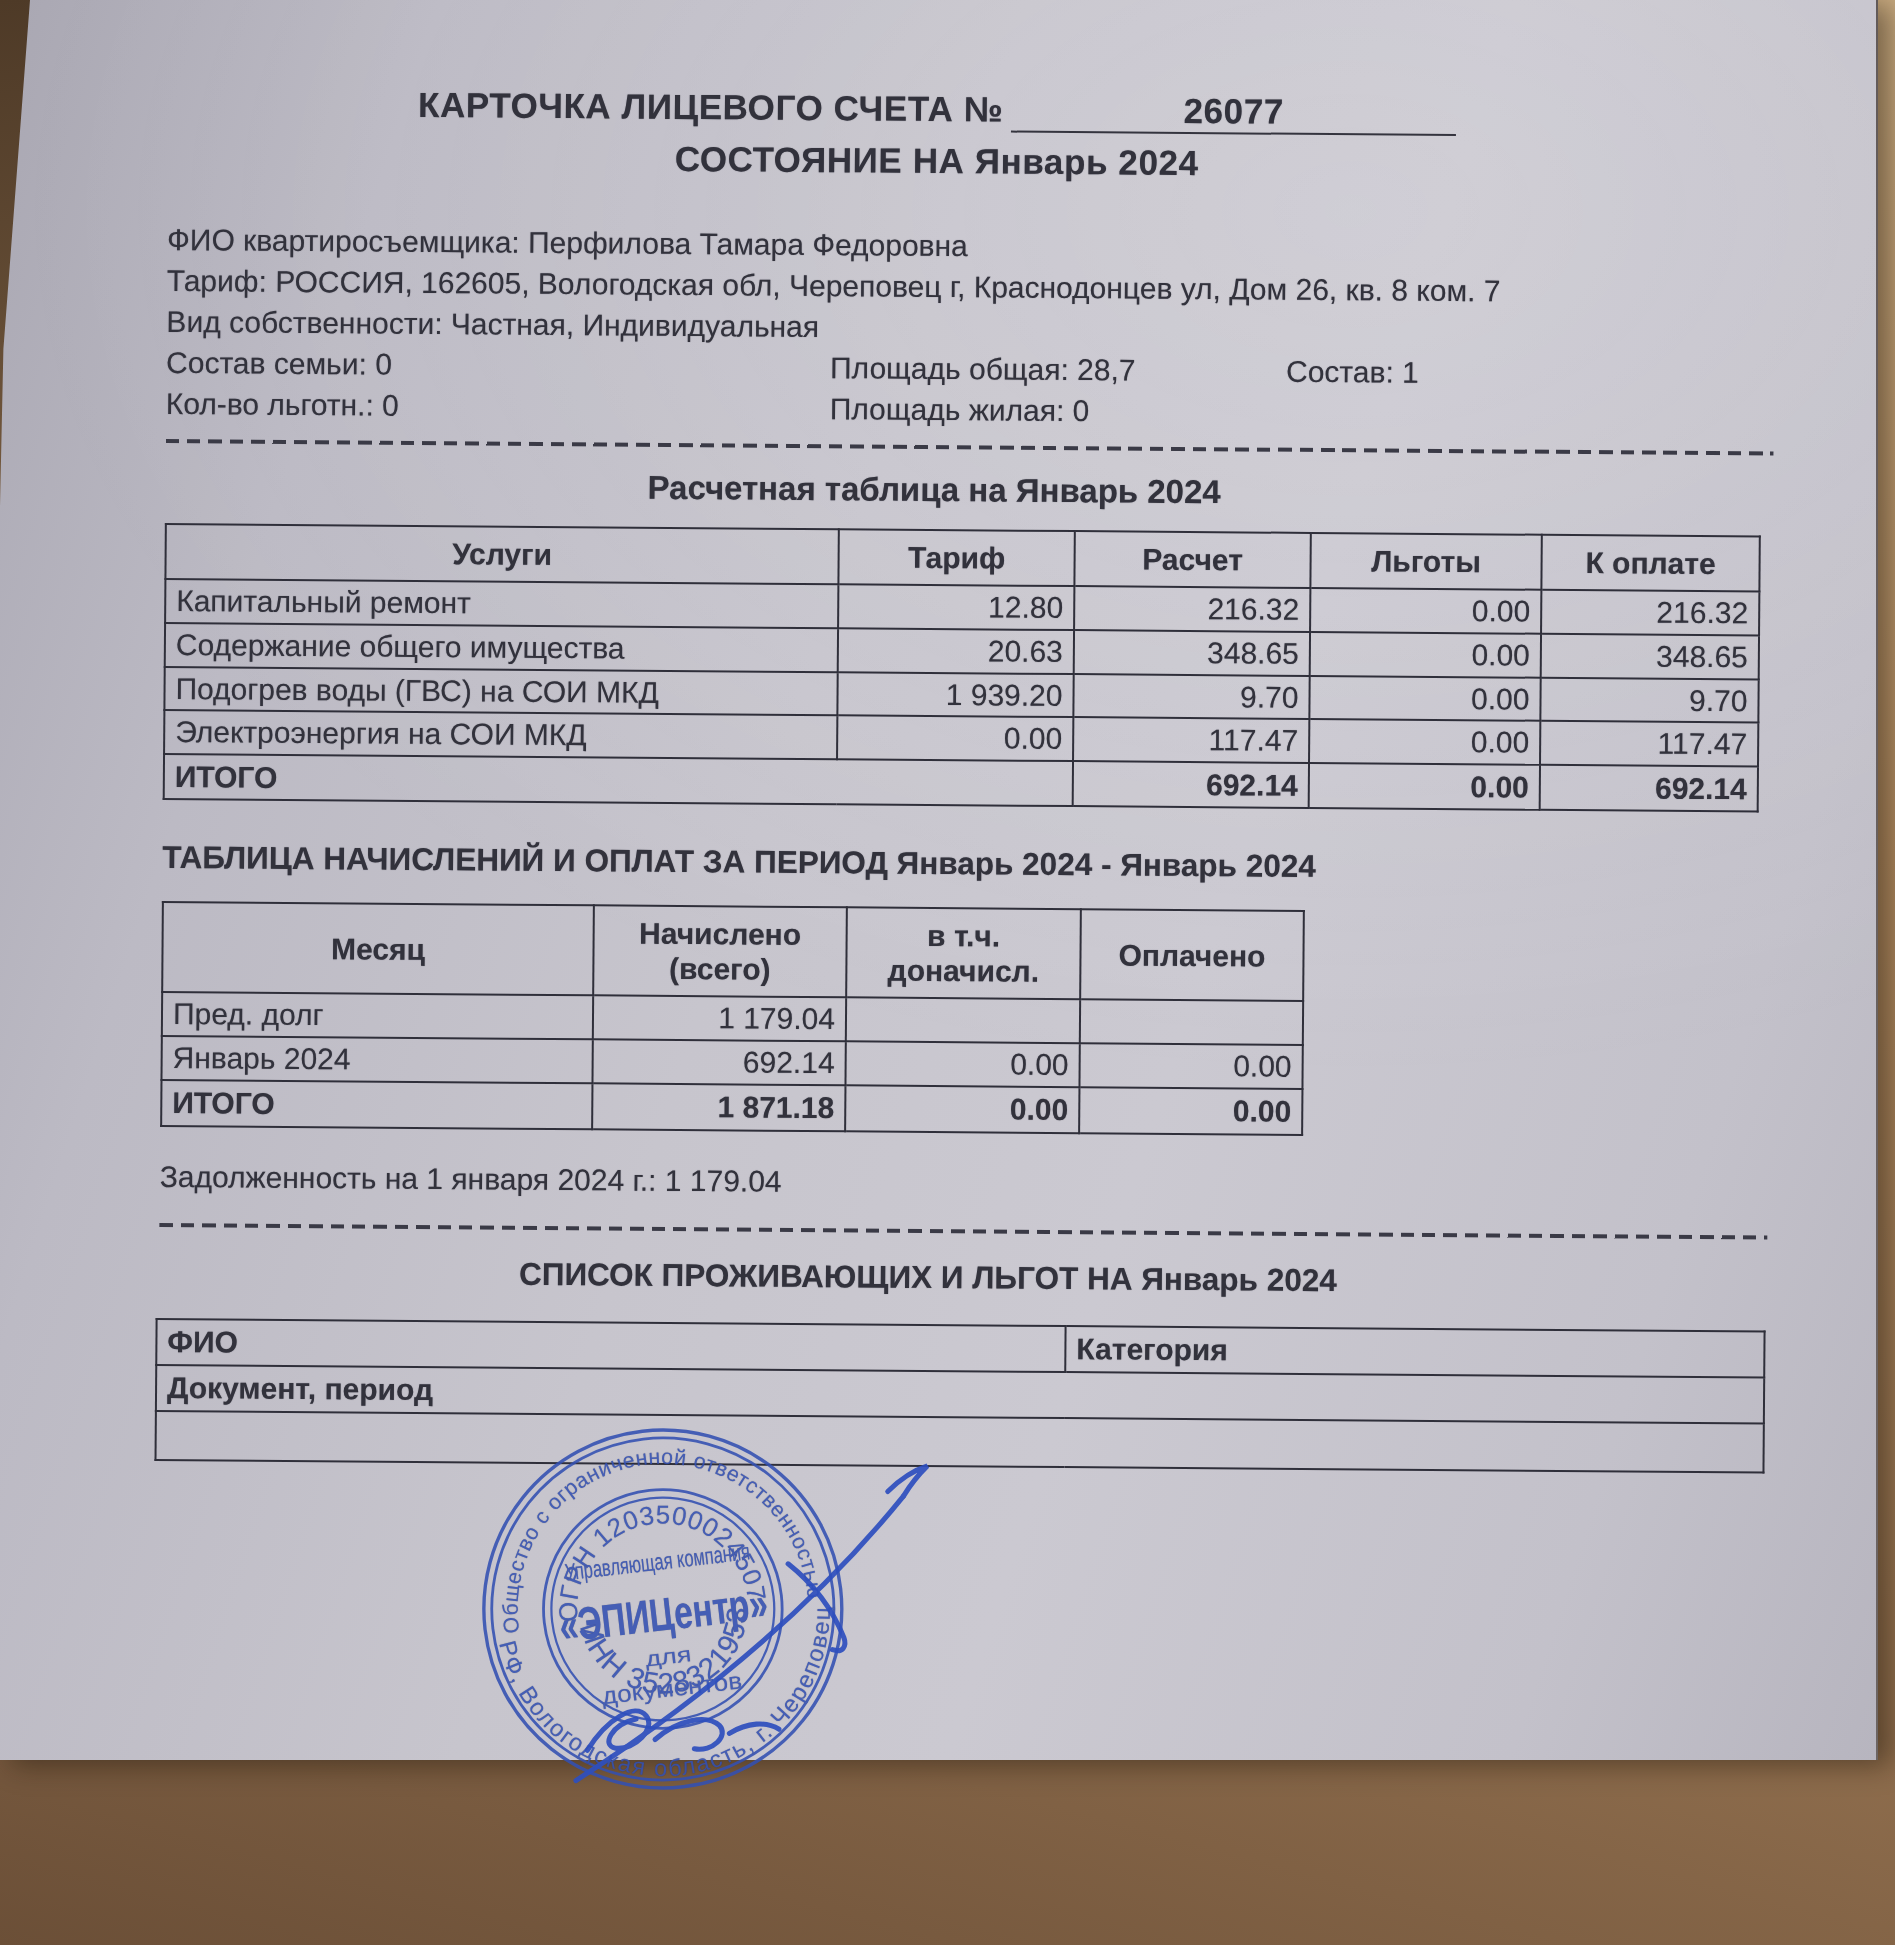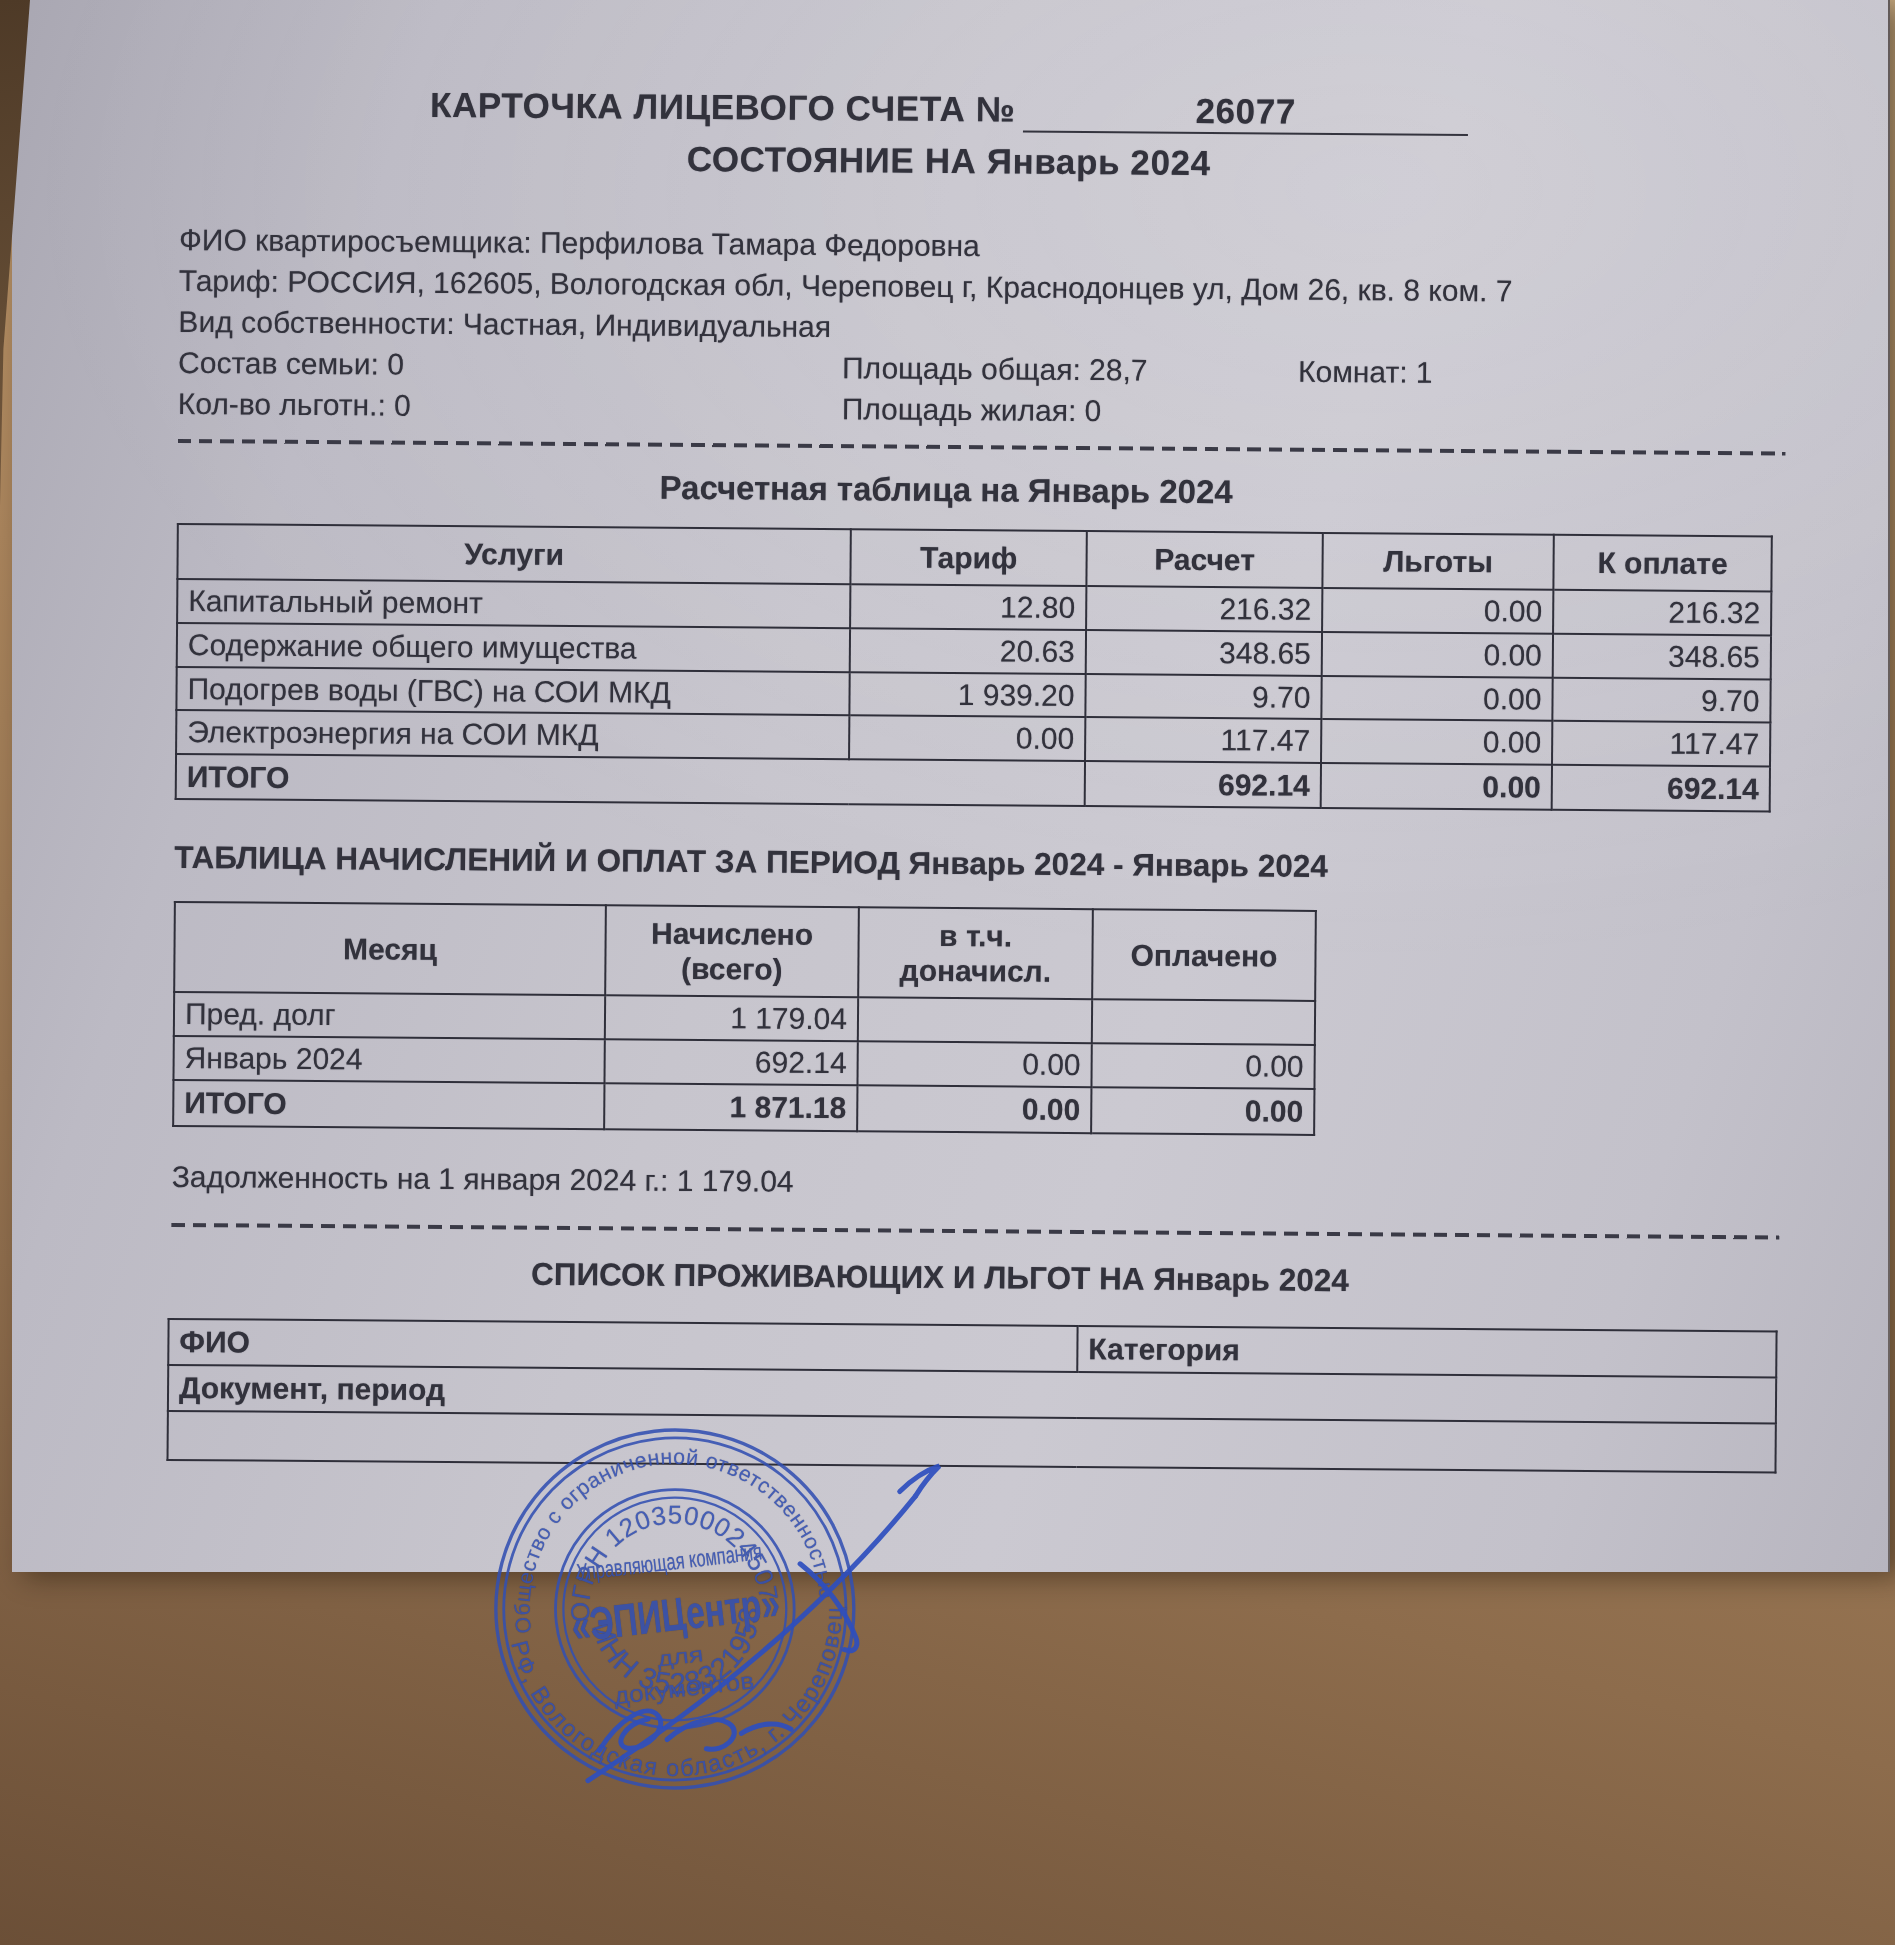--- a/index.html
+++ b/index.html
@@ -6,21 +6,21 @@
   body{
     width:1896px;height:1946px;overflow:hidden;
     font-family:"Liberation Sans", sans-serif;
   }
   .stage{
     position:relative;width:1896px;height:1946px;overflow:hidden;
     background:linear-gradient(195deg,#c9ab81 0%,#b08a60 35%,#8d6c4c 72%,#6b4f37 100%);
   }
   
   .paper{
-    position:absolute;left:12px;top:0;width:1876px;height:1572px;
+    position:absolute;left:0;top:0;width:1876px;height:1760px;
     background:
       radial-gradient(130% 90% at 72% 12%, rgba(255,255,255,0.10), rgba(0,0,0,0) 55%),
       linear-gradient(108deg,#a9a7b2 0%,#bcbac4 18%,#c7c5cd 42%,#cbc9d1 62%,#c3c1ca 85%,#b7b5bf 100%);
     border-right:2.8px solid rgba(40,28,16,0.55);
     box-shadow:12.4px 4.5px 26px rgba(25,15,5,0.45);
   }
   .wood-wedge{
     position:absolute;left:0;top:0;width:39px;height:540px;
     background:linear-gradient(170deg,#4e3a27 0%,#614a33 55%,#795d41 100%);
     clip-path:polygon(0 0,30px 0,3.4px 349px,0 507px);
@@ -100,21 +100,21 @@
         <div class="info-row3">
           <div>
             <span>Состав семьи:</span>
             <span>0</span>
           </div>
           <div>
             <span>Площадь общая:</span>
             <span>28,7</span>
           </div>
           <div>
-            <span>Комнат:</span>
+            <span>Состав:</span>
             <span>1</span>
           </div>
         </div>
         <div class="info-row3">
           <div>
             <span>Кол-во льготн.:</span>
             <span>0</span>
           </div>
           <div>
             <span>Площадь жилая:</span>

